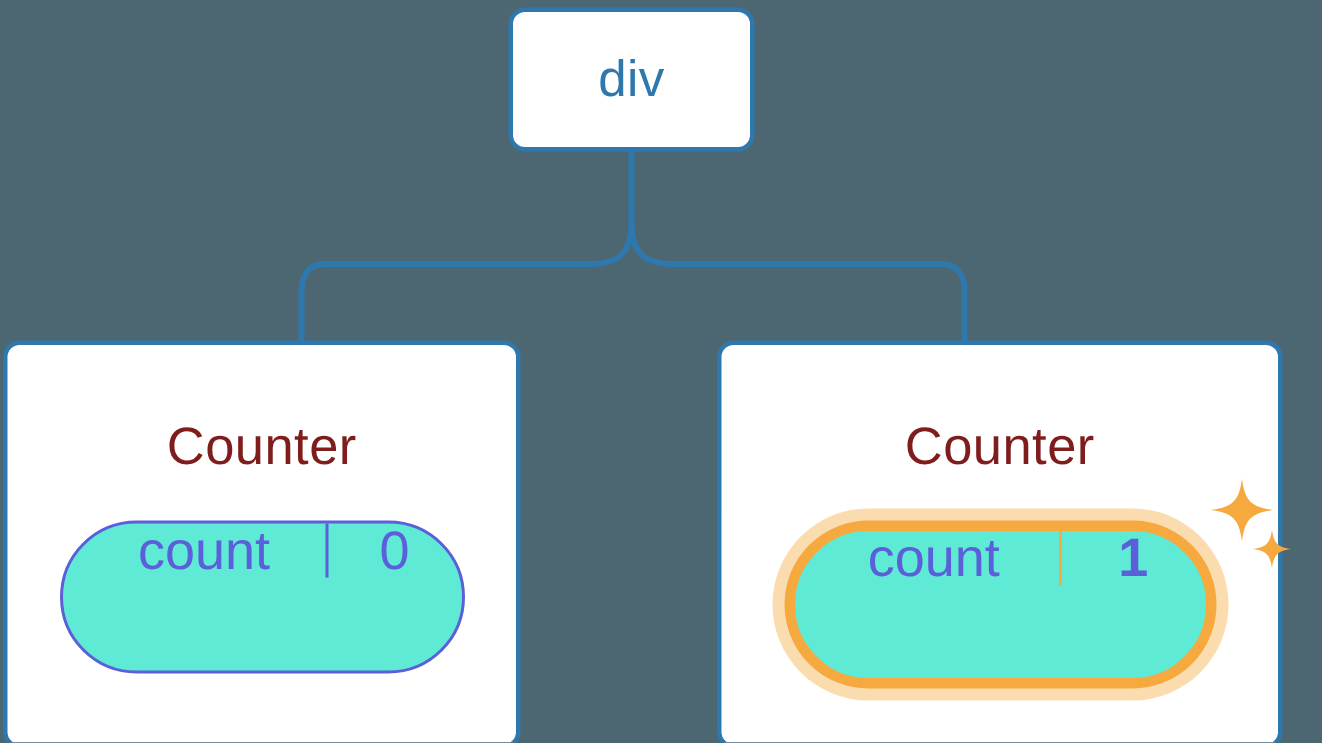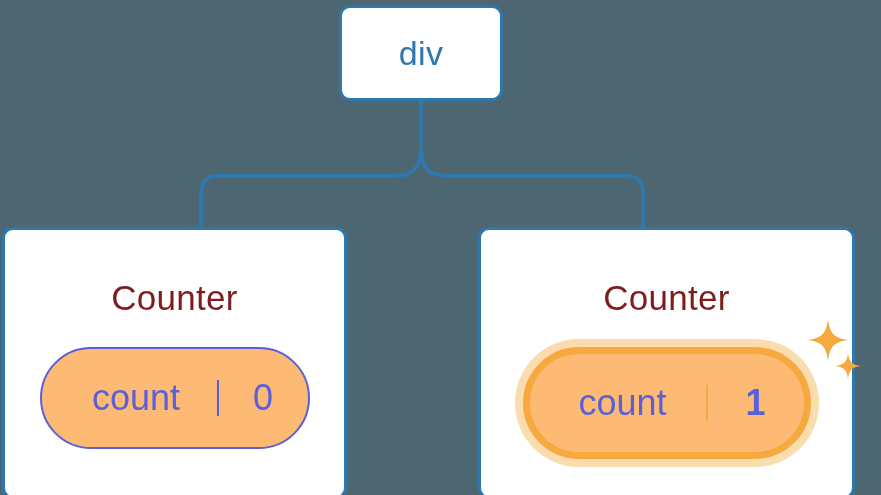--- a/index.html
+++ b/index.html
@@ -85,26 +85,26 @@
   }
 
   
   .pill-wrap {
     position: relative;
     margin-top: 32px;
   }
   .pill {
     position: relative;
     display: flex;
-    align-items: center;
+    align-items: flex-start;
     height: 102px;
     border: 2px solid #5b5fd9;
     border-radius: 60px;
     box-sizing: border-box;
-    background: #fdba74;
+    background: #5eead4;
   }
   .pill-key, .pill-val {
     display: flex;
     align-items: center;
     justify-content: center;
     color: #5b5fd9;
     font-size: 36px;
     line-height: 1;
     box-sizing: border-box;
   }

